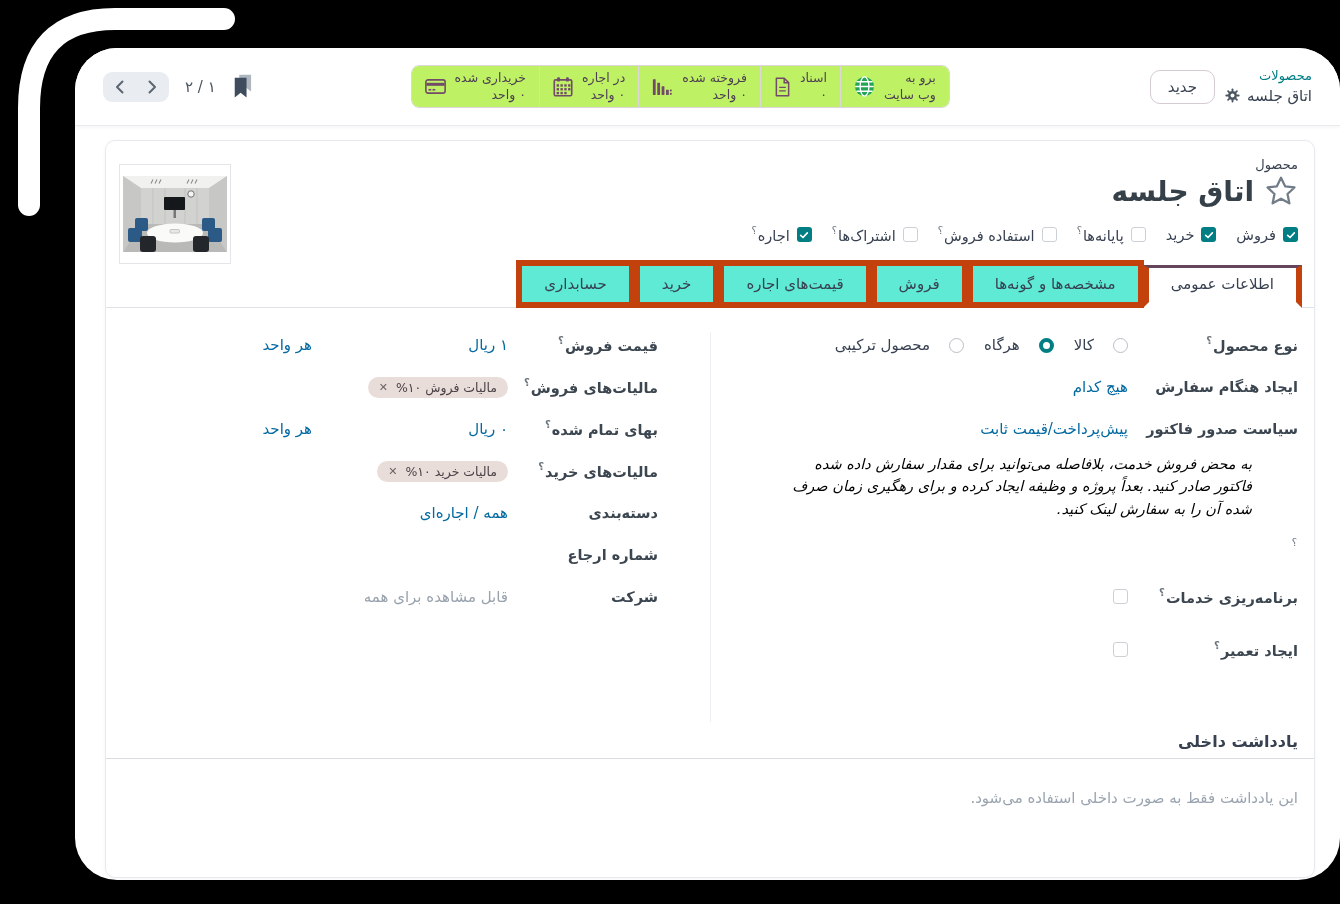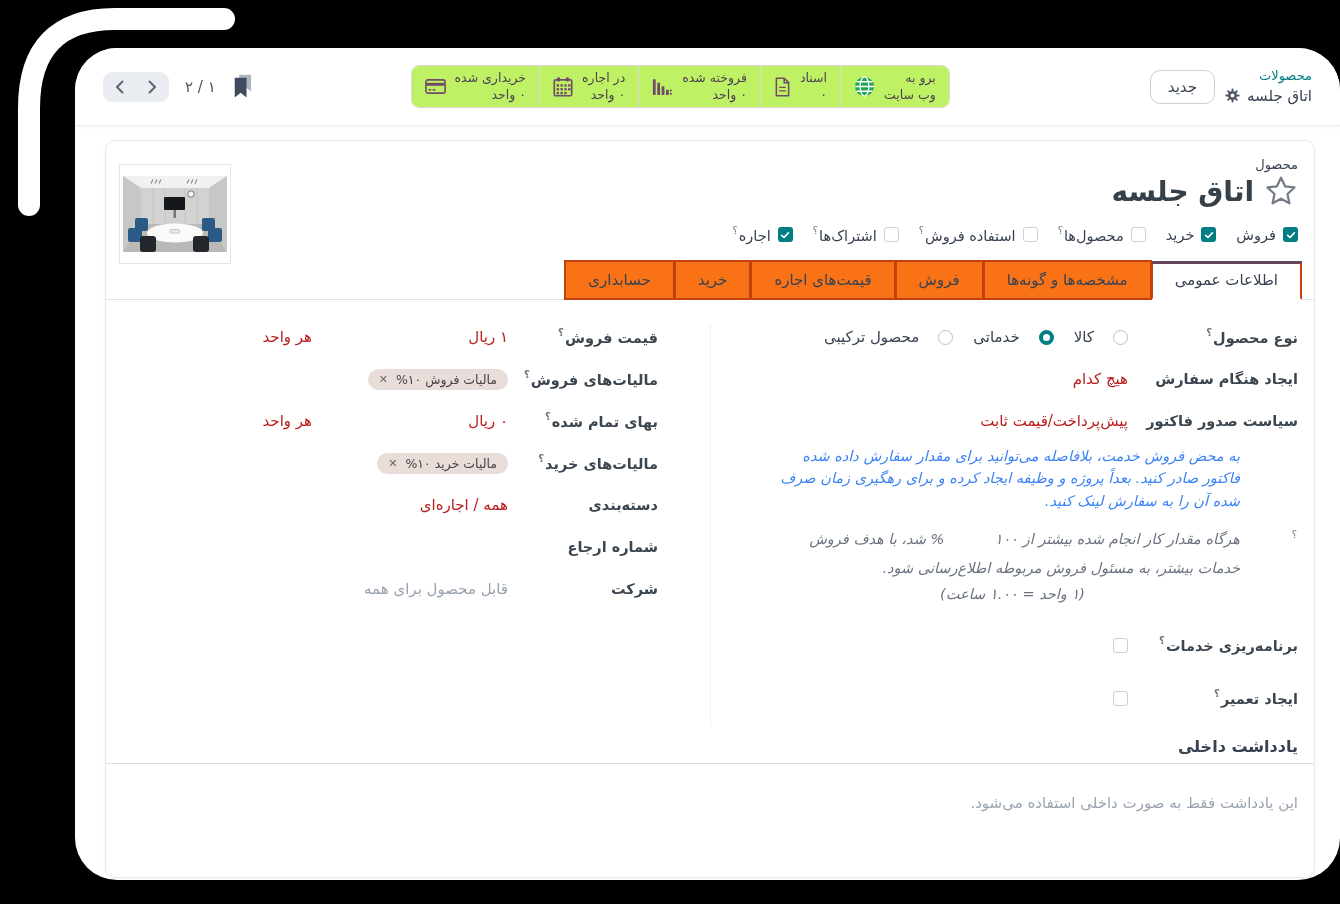--- a/index.html
+++ b/index.html
@@ -58,50 +58,50 @@
   .cb-item { display:flex; align-items:center; gap:7px; font-size:14.5px; cursor:pointer; }
   .cbx { width:15px; height:15px; border-radius:3px; display:flex; align-items:center;
          justify-content:center; flex-shrink:0; }
   .cbx.on { background:#017e84; }
   .cbx.off { background:#fff; border:1px solid #ccd1d7; }
   sup.q { font-size:10px; color:#6c757d; position:relative; top:-1px; margin-inline-start:1px; }
 
   
   .tabs { display:flex; margin-top:16px; padding:0 12px; border-bottom:1px solid #dfe3e7;
           align-items:flex-end; }
-  .tab { padding:9px 22px; font-size:15px; color:#374151; background:#f97316;
-         border:2px solid #c2410c; margin-inline-end:-1px; margin-bottom:-1px;
+  .tab { padding:9px 22px; font-size:15px; color:#374151; background:#5eead4;
+         border:6px solid #c2410c; margin-inline-end:-1px; margin-bottom:-1px;
          cursor:pointer; font-family:inherit; }
   .tab.active { background:#fff; border-top:3px solid #65455c; padding-top:7px;
                 border-bottom-color:#fff; }
 
   
   .form-grid { display:flex; padding:24px 16px 0; align-items:flex-start; }
   .col { width:50%; }
   .col-right { border-inline-end:1px solid #eef0f3; padding-inline-end:10px; min-height:390px; }
   .col-left  { padding-inline-start:52px; }
 
   .frow { display:flex; align-items:center; min-height:27px; margin-bottom:15px; }
   .flabel { width:170px; flex-shrink:0; font-weight:700; font-size:14.5px; color:#3c4650; }
   .col-left .flabel { width:150px; }
-  .fval { color:#b91c1c; }
+  .fval { color:#0369a1; }
   .val-w { width:196px;text-align:right; }
   .muted { color:#98a2ad; }
 
   .radio-item { display:flex; align-items:center; gap:19px; margin-inline-end:20px; cursor:pointer; }
   .rad { width:15px; height:15px; border-radius:50%; flex-shrink:0; background:#fff; }
   .rad.sel { border:4.5px solid #017e84; }
   .rad.un  { border:1px solid #b9bfc6; }
 
   .tag { background:#e9ddd9; border-radius:11px; padding:3px 11px; font-size:12.5px;
          color:#4a4247; display:inline-flex; align-items:center; gap:8px; cursor:pointer; }
   .tag-x { font-size:11px; color:#6d6367; font-weight:700; cursor:pointer; line-height:1; }
 
-  .help-para { font-style:italic; color:#3b82f6; width:462px; line-height:1.55;
-               margin:0 58px 16px 0; font-size:14.5px; }
+  .help-para { font-style:italic; color:#000000; width:462px; line-height:1.55;
+               margin:0 46px 16px 0; font-size:14.5px; }
   .upsell-row { display:flex; margin-bottom:18px; }
   .q-col { width:58px; flex-shrink:0; padding-top:2px; }
   .upsell { font-style:italic; color:#6b7280; width:455px; font-size:14.5px; line-height:1.6; }
   .upsell .num { margin-inline-end:46px; }
   .upsell .l2 { margin-top:6px; }
   .upsell .note { margin-top:2px; text-align:center; }
 
   .frow.gap-top { margin-top:26px; }
 
   
@@ -324,21 +324,21 @@
       <span class="cb-item">
         <span class="cbx on">
           <svg width="10" height="10" viewBox="0 0 12 12">
               <path d="M2 6.5L4.8 9 10 3.5" stroke="#fff" stroke-width="2" fill="none" stroke-linecap="round" stroke-linejoin="round"></path>
             </svg>
         </span>
         <span>خرید</span>
       </span>
       <span class="cb-item">
         <span class="cbx off"></span>
-        <span><span>محصول‌ها</span><sup class="q">؟</sup></span>
+        <span><span>پایانه‌ها</span><sup class="q">؟</sup></span>
       </span>
       <span class="cb-item">
         <span class="cbx off"></span>
         <span><span>استفاده فروش</span><sup class="q">؟</sup></span>
       </span>
       <span class="cb-item">
         <span class="cbx off"></span>
         <span><span>اشتراک‌ها</span><sup class="q">؟</sup></span>
       </span>
       <span class="cb-item">
@@ -366,21 +366,21 @@
 
         <div class="frow">
           <span class="flabel"><span>نوع محصول</span><sup class="q">؟</sup></span>
           <span style="display:flex;align-items:center">
             <span class="radio-item">
               <span class="rad un"></span>
               <span>کالا</span>
             </span>
             <span class="radio-item">
               <span class="rad sel"></span>
-              <span>خدماتی</span>
+              <span>هرگاه</span>
             </span>
             <span class="radio-item">
               <span class="rad un"></span>
               <span>محصول ترکیبی</span>
             </span>
           </span>
         </div>
 
         <div class="frow">
           <span class="flabel">ایجاد هنگام سفارش</span>
@@ -389,27 +389,20 @@
 
         <div class="frow" style="margin-bottom:10px">
           <span class="flabel">سیاست صدور فاکتور</span>
           <span class="fval">پیش‌پرداخت/قیمت ثابت</span>
         </div>
 
         <div class="help-para">به محض فروش خدمت، بلافاصله می‌توانید برای مقدار سفارش داده شده فاکتور صادر کنید. بعداً پروژه و وظیفه ایجاد کرده و برای رهگیری زمان صرف شده آن را به سفارش لینک کنید.</div>
 
         <div class="upsell-row">
           <span class="q-col"><sup class="q">؟</sup></span>
-          <div class="upsell">
-            <span>هرگاه مقدار کار انجام شده بیشتر از</span>
-            <span class="num">۱۰۰</span>
-            <span>% شد، با هدف فروش</span>
-            <div class="l2">خدمات بیشتر، به مسئول فروش مربوطه اطلاع‌رسانی شود.</div>
-            <div class="note">(۱ واحد = ۱.۰۰ ساعت)</div>
-          </div>
         </div>
 
         <div class="frow gap-top">
           <span class="flabel"><span>برنامه‌ریزی خدمات</span><sup class="q">؟</sup></span>
           <span class="cbx off"></span>
         </div>
 
         <div class="frow gap-top">
           <span class="flabel"><span>ایجاد تعمیر</span><sup class="q">؟</sup></span>
           <span class="cbx off"></span>
@@ -451,21 +444,21 @@
           <span class="fval">همه / اجاره‌ای</span>
         </div>
 
         <div class="frow">
           <span class="flabel">شماره ارجاع</span>
           <span class="fval"></span>
         </div>
 
         <div class="frow">
           <span class="flabel">شرکت</span>
-          <span class="fval muted">قابل محصول برای همه</span>
+          <span class="fval muted">قابل مشاهده برای همه</span>
         </div>
       </div>
     </div>
 
     <div class="notes">
       <span class="notes-h">یادداشت داخلی</span>
       <hr class="notes-hr">
       <div class="notes-ph">این یادداشت فقط به صورت داخلی استفاده می‌شود.</div>
     </div>
 

